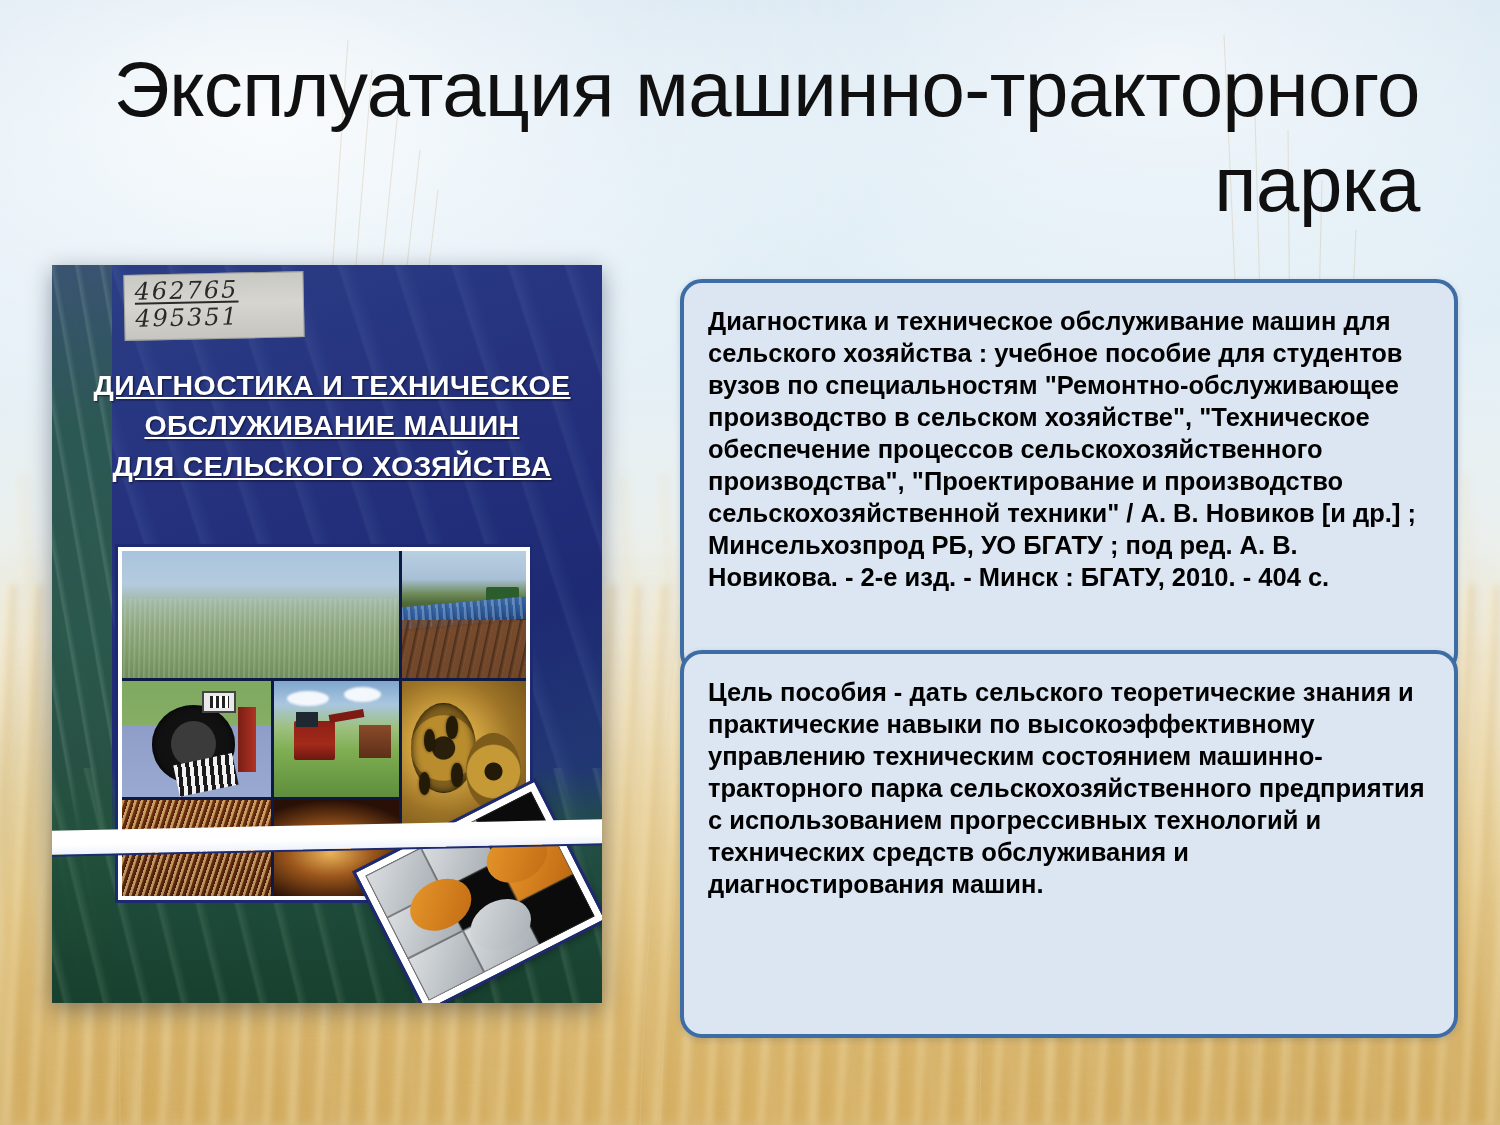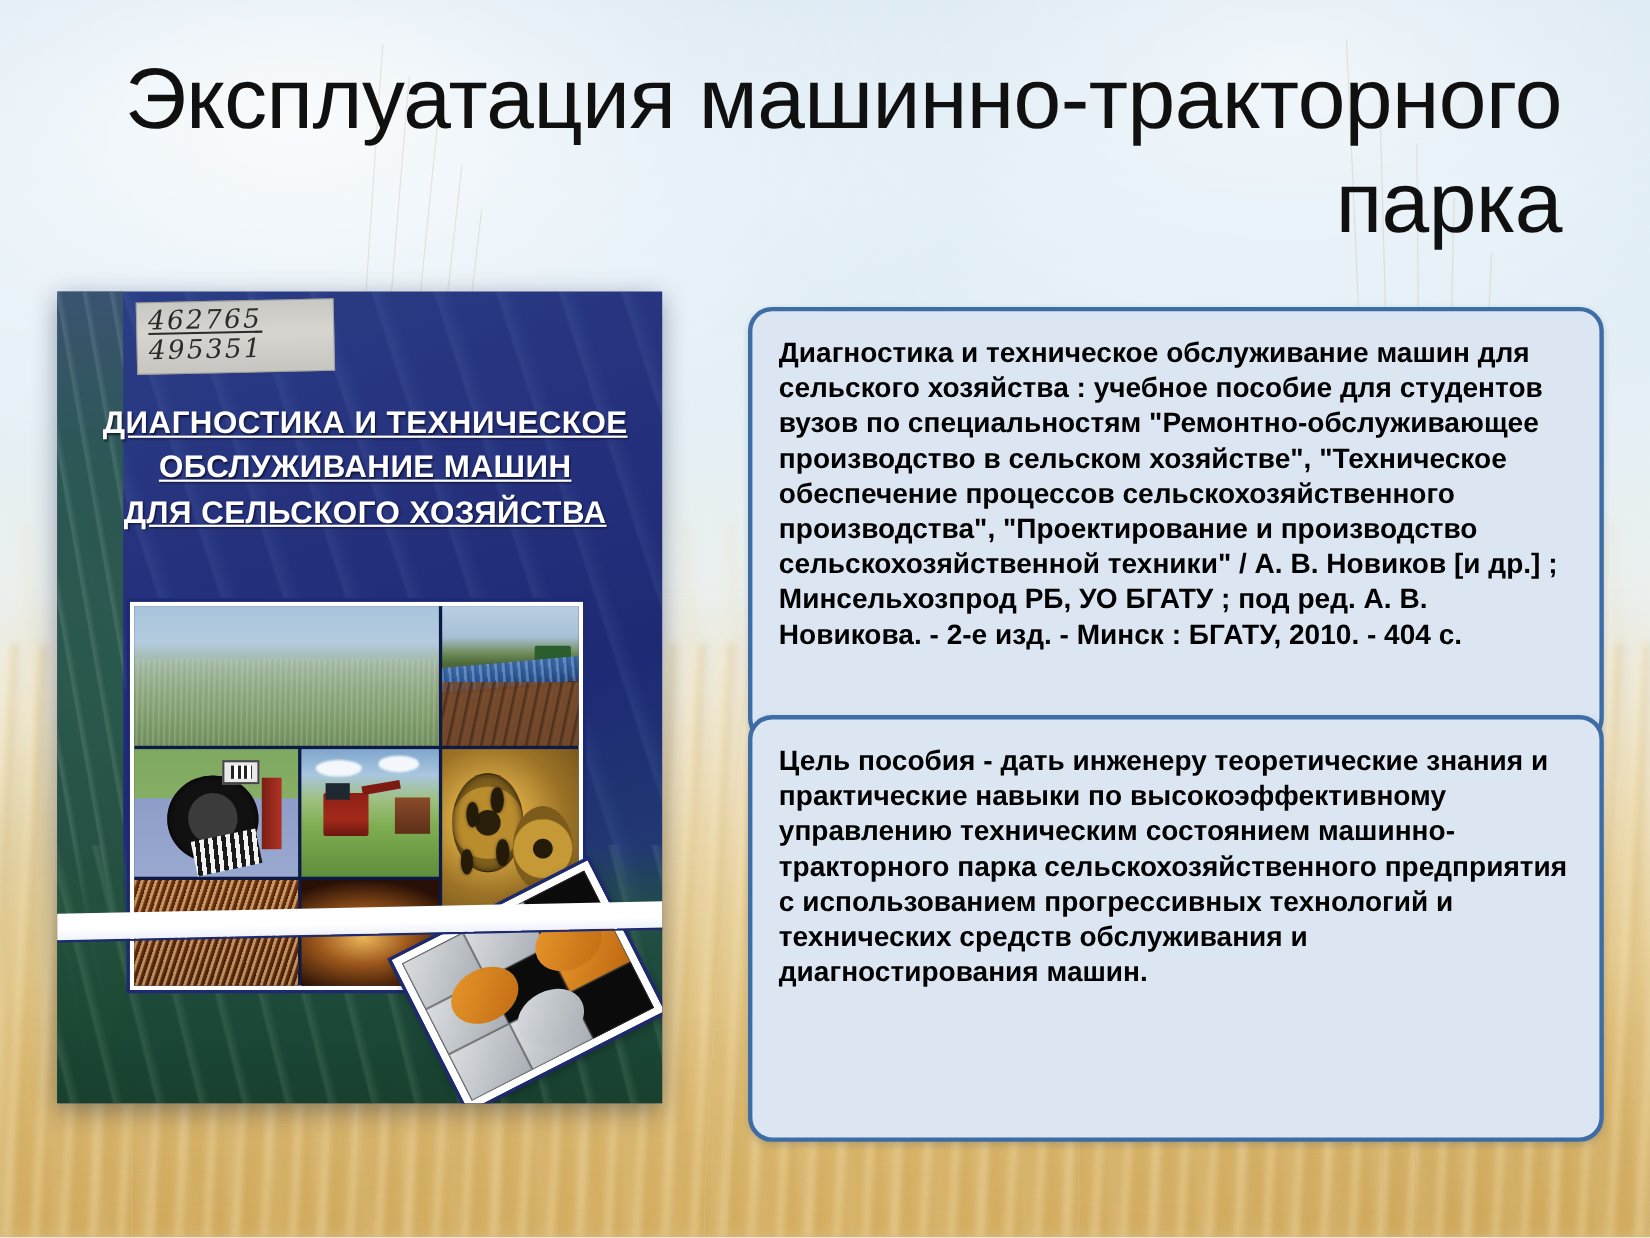--- a/index.html
+++ b/index.html
@@ -489,15 +489,15 @@
         <div class="knob orange" style="left:60%;top:20%;background:linear-gradient(135deg,#e8982c,#c06a12)"></div>
         <div class="knob silver" style="left:36%;top:58%;background:linear-gradient(135deg,#d9dde0,#a8aeb4)"></div>
       </div>
     </div>
 
     <div class="book-band"></div>
   </div>
 
   <div class="callout" id="callout-1">Диагностика и техническое обслуживание машин для сельского хозяйства : учебное пособие для студентов вузов по специальностям "Ремонтно-обслуживающее производство в сельском хозяйстве", "Техническое обеспечение процессов сельскохозяйственного производства", "Проектирование и производство сельскохозяйственной техники" / А. В. Новиков [и др.] ; Минсельхозпрод РБ, УО БГАТУ ; под ред. А. В. Новикова. - 2-е изд. - Минск : БГАТУ, 2010. - 404 с.</div>
 
-  <div class="callout" id="callout-2">Цель пособия - дать инженеру теоретические знания и практические навыки по высокоэффективному управлению техническим состоянием машинно-тракторного парка сельскохозяйственного предприятия с использованием прогрессивных технологий и технических средств обслуживания и диагностирования машин.</div>
+  <div class="callout" id="callout-2">Цель пособия - дать сельского теоретические знания и практические навыки по высокоэффективному управлению техническим состоянием машинно-тракторного парка сельскохозяйственного предприятия с использованием прогрессивных технологий и технических средств обслуживания и диагностирования машин.</div>
 
 </div>
 
 </body></html>

